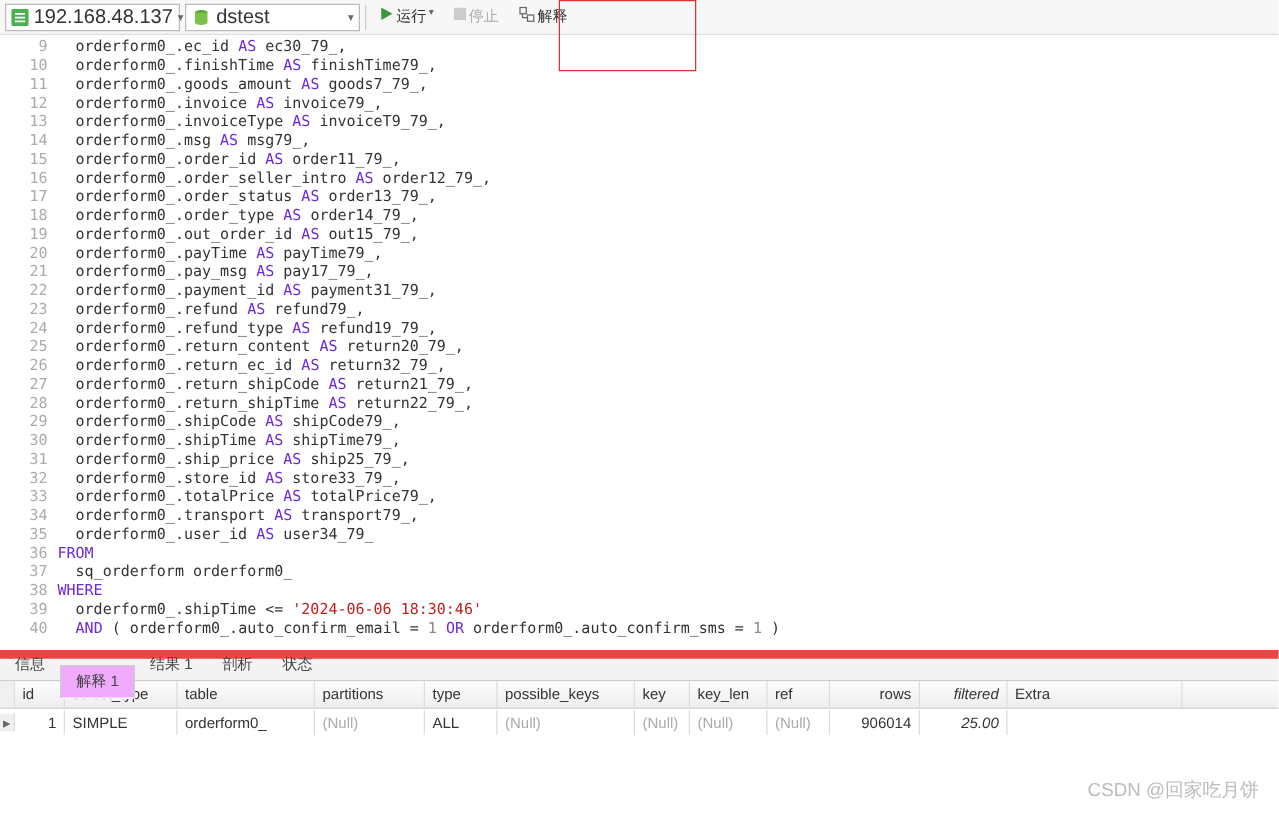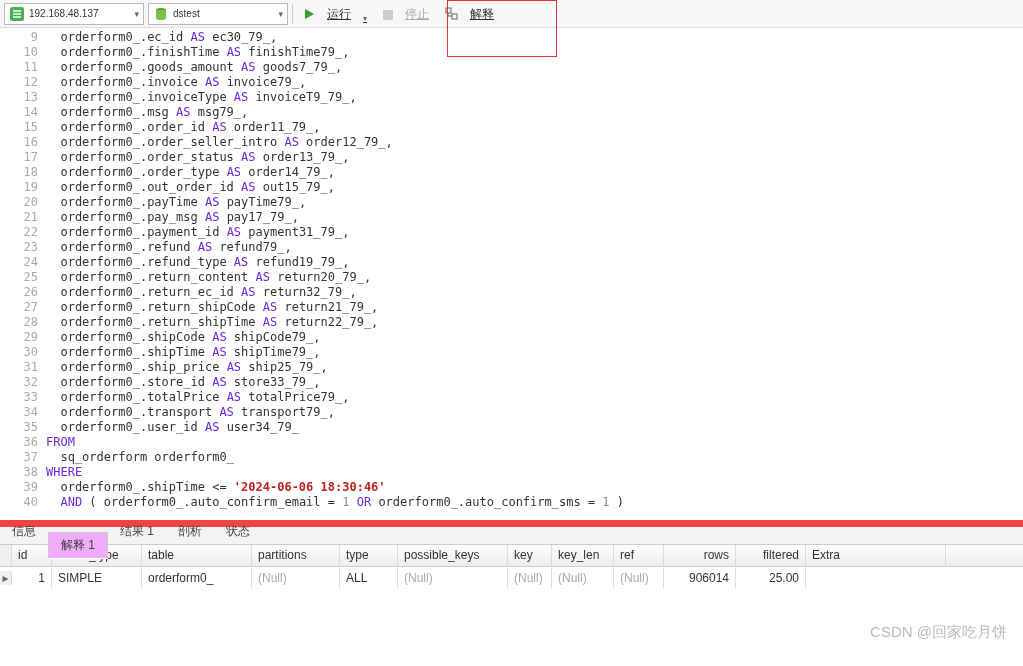--- a/index.html
+++ b/index.html
@@ -2,49 +2,49 @@
 <html><head>
 <meta charset="utf-8">
 <style>
 * { margin: 0; padding: 0; box-sizing: border-box; }
 body { font-family: "Segoe UI", Tahoma, sans-serif; font-size: 12px; background: #fff; color: #333; width: 1023px; height: 666px; overflow: hidden; position: relative; }
 .toolbar { display: flex; align-items: center; height: 28px; border-bottom: 1px solid #ddd; background: #f7f7f7; padding: 0 4px; gap: 4px; }
 .combo { display: flex; align-items: center; background: #fff; border: 1px solid #bbb; height: 22px; padding: 0 4px; gap: 4px; }
 .combo.server { width: 140px; }
 .combo.db { width: 140px; align-items: center; }
 .combo-icon { width: 16px; height: 16px; display: flex; align-items: center; justify-content: center; }
-.combo-text { flex: 1; font-size: 10px; }
+.combo-text { flex: 1; font-size: 16px; }
 .combo-arrow { font-size: 9px; color: #666; }
-.tb-btn { display: flex; align-items: flex-end; gap: 12px; padding: 2px 6px; height: 22px; cursor: pointer; text-decoration: underline; }
+.tb-btn { display: flex; align-items: flex-start; gap: 2px; padding: 2px 6px; height: 22px; cursor: pointer; }
 .tb-btn.disabled { color: #aaa; }
 .editor { display: flex; height: 492px; overflow: hidden; }
 .gutter { width: 46px; text-align: right; color: #aaa; padding: 2px 8px 2px 0; font-family: Consolas, monospace; font-size: 12px; line-height: 15px; }
 .code { flex: 1; font-family: Consolas, monospace; font-size: 12px; line-height: 15px; padding: 2px 0; white-space: pre; }
 .kw { color: #6d28d9; }
-.str { color: #c02020; font-weight: bold; }
+.str { color: #c02020; }
 .num { color: #888; }
 .tabs { display: flex; border-top: 7px solid #ef4444; background: #f3f3f3; height: 24px; align-items: flex-end; }
 .tab { padding: 4px 12px; font-size: 12px; color: #444; cursor: pointer; }
 .tab.active { background: #f0abfc; border: 1px solid #ccc; border-bottom: 1px solid #fff; position: relative; top: 15px; }
 .grid { border-top: 1px solid #ccc; }
 .grid-head { display: flex; background: linear-gradient(#fdfdfd,#eee); border-bottom: 1px solid #ccc; height: 22px; }
 .grid-head div, .grid-row div { padding: 3px 6px; border-right: 1px solid #ddd; font-size: 12px; overflow: hidden; white-space: nowrap; }
 .grid-row { display: flex; height: 22px; align-items: center; }
 .col-h { width: 12px; padding:0 !important; background:#f0f0f0; }
 .col-id { width: 40px; }
 .col-sel { width: 90px; }
 .col-tbl { width: 110px; }
 .col-part { width: 88px; }
 .col-type { width: 58px; }
 .col-pk { width: 110px; }
 .col-key { width: 44px; }
 .col-kl { width: 62px; }
 .col-ref { width: 50px; }
 .col-rows { width: 72px; text-align: right; }
-.col-filt { width: 70px; text-align: right; }
+.col-filt { width: 70px; text-align: right; font-style: italic; }
 .col-ext { width: 140px; }
 .null { color: #aaa; }
 .watermark { position: absolute; bottom: 24px; right: 16px; color: rgba(120,120,120,0.5); font-size: 15px; font-family: "Microsoft YaHei", sans-serif; }
 .highlight-box { position: absolute; border: 1px solid #d33; pointer-events: none; }
 </style>
 </head>
 <body>
 
 <div class="toolbar">
   <div class="combo server">

